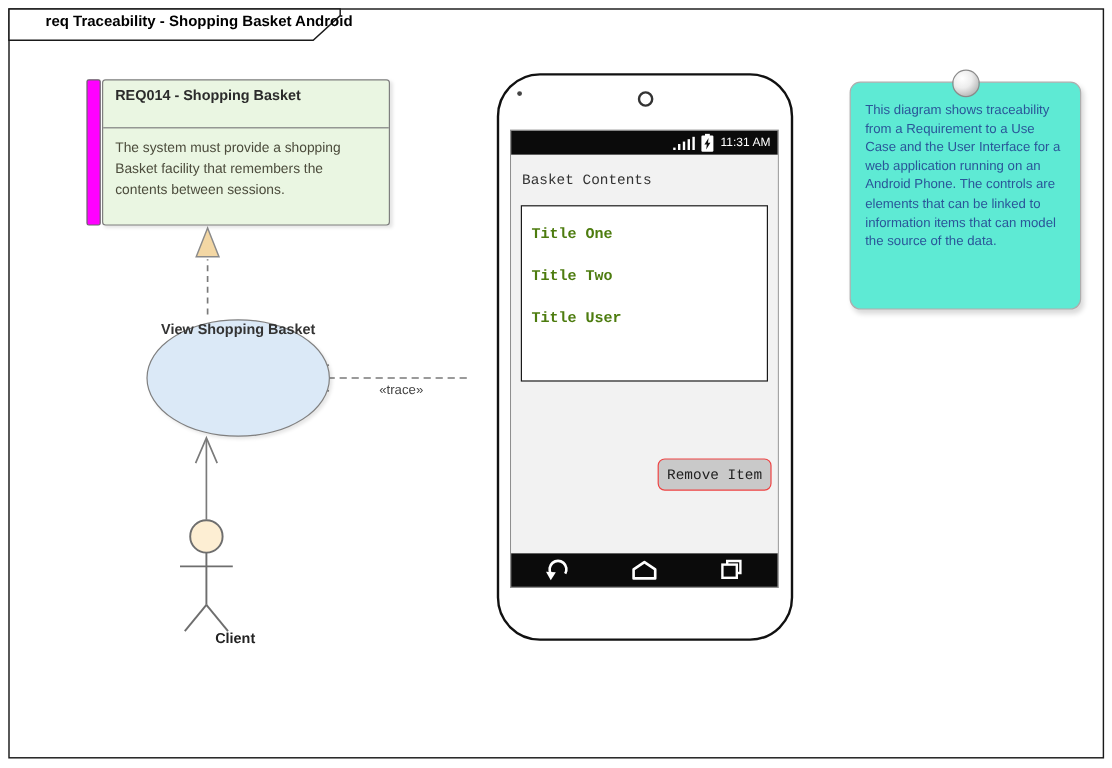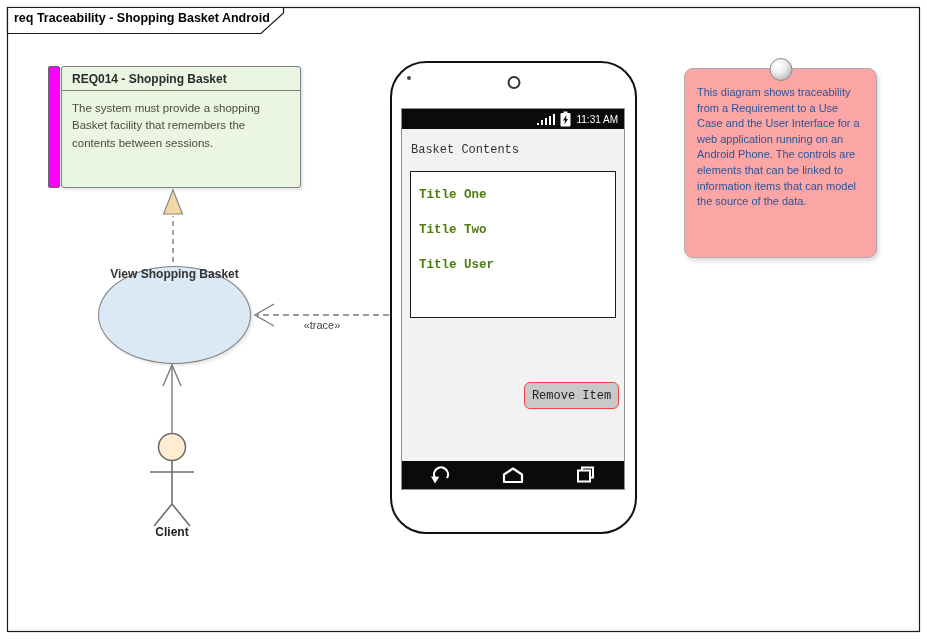--- a/index.html
+++ b/index.html
@@ -1,40 +1,40 @@
 <!DOCTYPE html>
 <html style="--requirement-bar: #ff00ff; --requirement-fill: #eaf6e2; --use-case-fill: #dbe9f7; --actor-head-fill: #fdeed3; --arrow-triangle-fill: #f3d7a4; --note-text: #2a5699; --connector: #7a7a7a;"><head>
 <meta charset="utf-8">
 <style>
   html,body{margin:0;padding:0;background:#fff;}
   body{font-family:"Liberation Sans","DejaVu Sans",sans-serif;}
   .canvas{position:relative;width:927px;height:640px;background:#fff;overflow:hidden;}
   .overlay{position:absolute;left:0;top:0;z-index:1;}
-  .layer{position:absolute;z-index:2;}
+  .layer{position:absolute;z-index:2;margin-left:24px;}
 
   .frame-title{left:14px;top:11px;font-size:12.5px;font-weight:bold;color:#000;white-space:nowrap;}
 
   
   .req-box{left:48px;top:66px;width:253px;height:122px;}
   .req-bar{position:absolute;left:0;top:0;bottom:0;width:10px;background:var(--requirement-bar,#ff00ff);border:1px solid #666;border-radius:2px;}
   .req-main{position:absolute;left:13px;right:0;top:0;bottom:0;background:var(--requirement-fill,#eaf6e2);border:1px solid #7f7f7f;border-radius:3px;box-shadow:2px 2px 3px rgba(0,0,0,.10);}
-  .req-head{padding:5px 10px 4px 10px;font-size:12px;font-weight:bold;color:#2b2b2b;border-bottom:1px solid #7f7f7f;}
+  .req-head{padding:5px 10px 20px 10px;font-size:12px;font-weight:bold;color:#2b2b2b;border-bottom:1px solid #7f7f7f;}
   .req-body{padding:9px 10px;font-size:11.5px;line-height:1.5;color:#4c4c3c;}
 
   
   .usecase{left:98px;top:266px;width:151px;height:96px;background:var(--use-case-fill,#dbe9f7);
     border:1.5px solid #7f7f7f;border-radius:50%;display:flex;align-items:flex-start;justify-content:center;
     box-shadow:2px 2px 3px rgba(0,0,0,.10);}
   .usecase span{font-size:12px;font-weight:bold;color:#333;}
 
   .actor-label{left:142px;top:525px;width:60px;text-align:center;font-size:12px;font-weight:bold;color:#222;}
-  .trace-label{left:292px;top:319px;width:60px;text-align:center;font-size:11px;color:#444;}
+  .trace-label{left:292px;top:319px;width:60px;font-size:11px;color:#444;}
 
   
-  .note{left:684px;top:68px;width:193px;height:190px;background:#fca5a5;border:1px solid #adadad;border-radius:9px;
+  .note{left:684px;top:68px;width:193px;height:190px;background:#5eead4;border:1px solid #adadad;border-radius:9px;
     box-shadow:2px 3px 4px rgba(0,0,0,.15);box-sizing:border-box;padding:16px 12px 10px 12px;}
   .note-text{font-size:11px;line-height:1.42;color:var(--note-text,#2a5699);}
   .note-pin{position:absolute;left:50%;top:-11px;transform:translateX(-50%);width:21px;height:21px;border-radius:50%;
     border:1px solid #8a8a8a;background:radial-gradient(circle at 35% 30%,#ffffff 0%,#ededed 40%,#b9b9b9 78%,#8f8f8f 100%);}
 
   
   .phone{left:390px;top:61px;width:247px;height:473px;background:#fff;border:2px solid #111;border-radius:36px;box-sizing:border-box;}
   .phone-dot{position:absolute;left:15px;top:13px;width:4px;height:4px;border-radius:50%;background:#444;}
   .phone-cam{position:absolute;left:50%;top:13px;transform:translateX(-50%);width:9px;height:9px;border:2px solid #333;border-radius:50%;background:#fff;}
   .screen-stack{position:absolute;left:9px;top:45px;width:222px;height:380px;border:1px solid #8f8f8f;box-sizing:content-box;display:flex;flex-direction:column;justify-content:center;}

